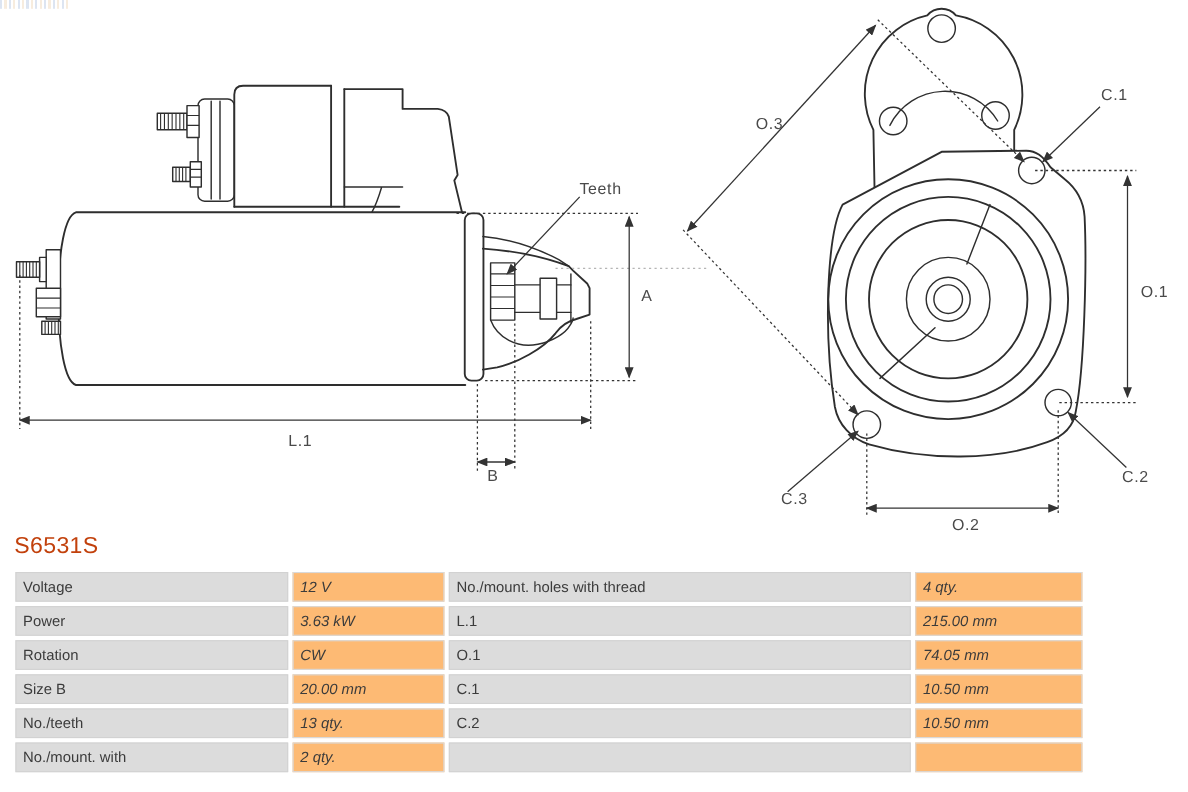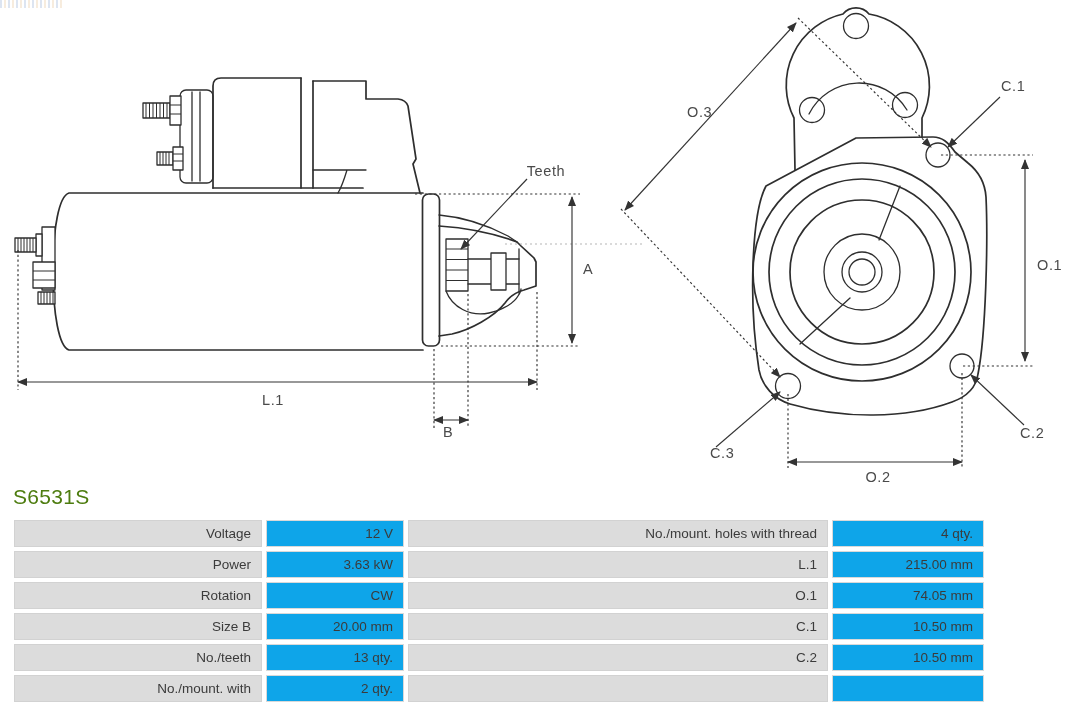--- a/index.html
+++ b/index.html
@@ -9,29 +9,29 @@
   
   .artifact{position:absolute;left:0;top:0;width:62px;height:8px;opacity:.35;
     background:
       repeating-linear-gradient(90deg,#9db4d8 0 2px,#ffffff 2px 4px,#e8c9a0 4px 6px,#ffffff 6px 8px);}
 
   .diagram{position:absolute;left:0;top:0;width:1080px;height:485px;}
   .diagram svg{display:block;}
   .dim-label{font-size:14.5px;fill:#4a4a4a;letter-spacing:.6px;}
 
   .part-number{position:absolute;left:13px;top:485px;font-size:21px;
-    color:#4d7c0f;letter-spacing:.3px;}
+    color:#c2410c;letter-spacing:.3px;}
 
   table.specs{position:absolute;left:10px;top:516px;table-layout:fixed;
     border-collapse:separate;border-spacing:4px;}
-  table.specs td{height:25px;padding:0 10px 0 6px;text-align:right;
+  table.specs td{height:25px;padding:0 10px 0 6px;
     font-size:13.5px;color:#3b3b3b;border:1px solid #d9d9d9;
     overflow:hidden;white-space:nowrap;vertical-align:middle;}
   table.specs td.lbl{background:#dcdcdc;border-color:#d2d2d2;}
-  table.specs td.val{background:#0ea5e9;}
+  table.specs td.val{background:#fdba74;font-style:italic;}
 
   
   .ol{fill:none;stroke:#2e2e2e;stroke-width:1.7;stroke-linejoin:round;stroke-linecap:round;}
   .ol2{fill:none;stroke:#2e2e2e;stroke-width:1.3;stroke-linejoin:round;stroke-linecap:round;}
   .wf{fill:#ffffff;stroke:#2e2e2e;stroke-width:1.3;stroke-linejoin:round;}
   .hat{fill:none;stroke:#2e2e2e;stroke-width:1;}
   .dim{fill:none;stroke:#333333;stroke-width:1.15;}
   .dot{fill:none;stroke:#333333;stroke-width:1.15;stroke-dasharray:2.2 2.6;}
   .axis{fill:none;stroke:#b5b5b5;stroke-width:1;stroke-dasharray:2 3;}
 </style>

